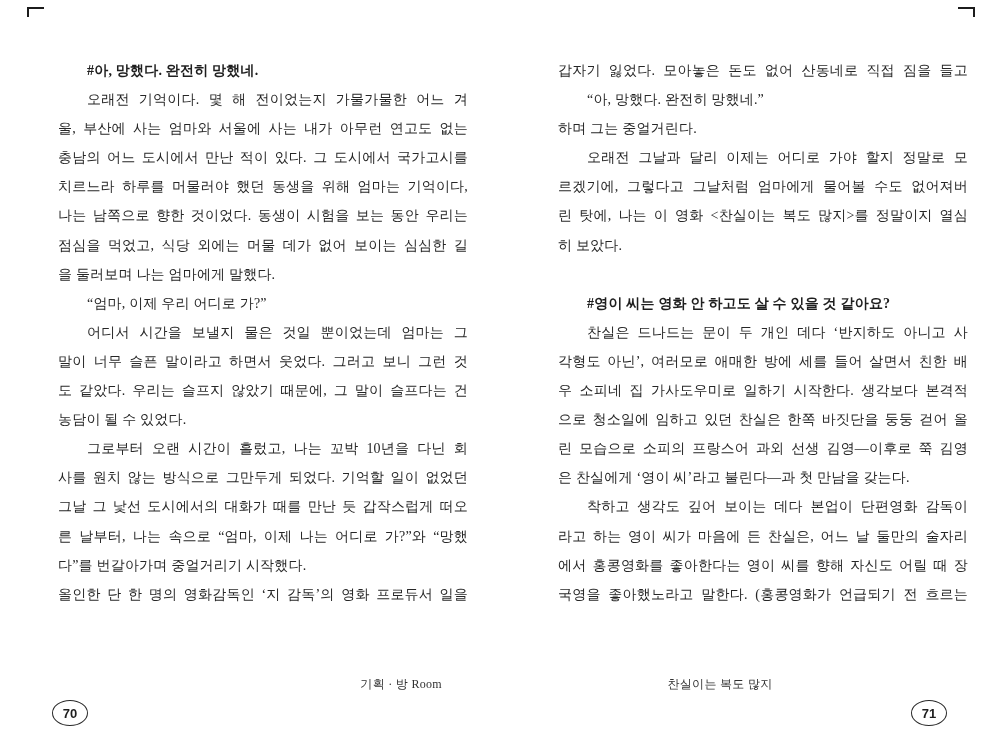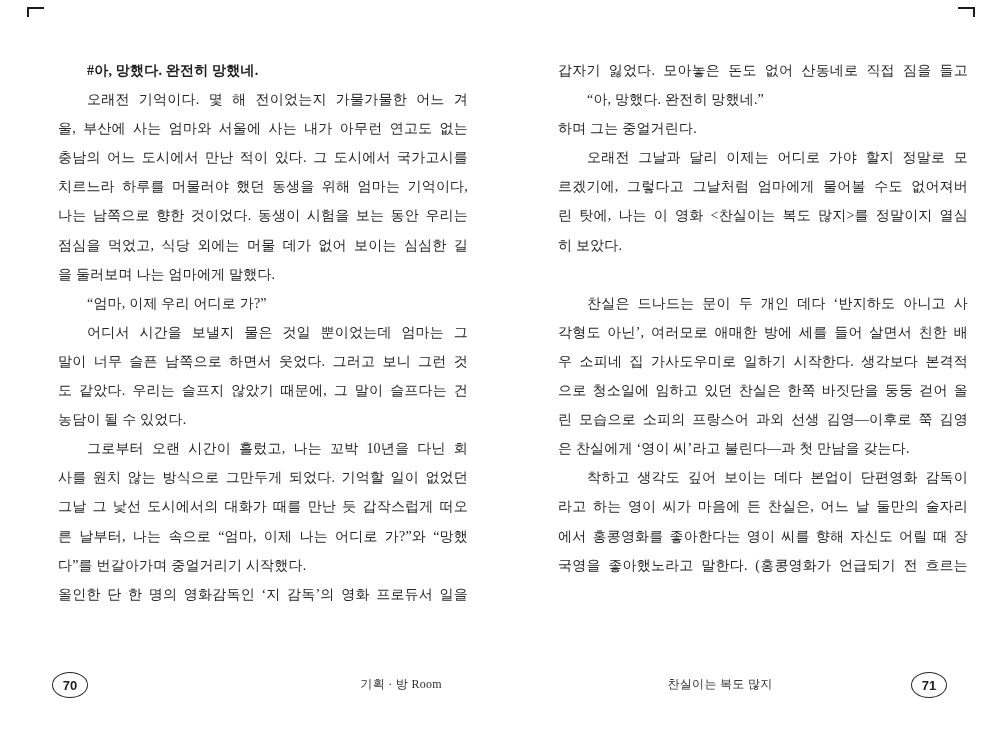--- a/index.html
+++ b/index.html
@@ -56,21 +56,21 @@
     text-align-last: justify;
     white-space: normal;
   }
   .line.end   { text-align-last: left; }
   .line.indent{ text-indent: 29px; }
   .line.bold  { font-weight: bold; color: #1e1e1e; }
   .line.blank { }
   
   .badge {
     position: absolute;
-    top: 672px;
+    top: 700px;
     width: 36px;
     height: 26px;
     border: 1.5px solid #2a2a2a;
     border-radius: 50%;
     display: flex;
     align-items: center;
     justify-content: center;
     font-family: "Liberation Sans", "DejaVu Sans", sans-serif;
     font-weight: bold;
     font-size: 13px;
@@ -111,21 +111,21 @@
         <div class="line bold indent end">#아, 망했다. 완전히 망했네.</div>
         <div class="line indent">오래전 기억이다. 몇 해 전이었는지 가물가물한 어느 겨</div>
         <div class="line">울, 부산에 사는 엄마와 서울에 사는 내가 아무런 연고도 없는</div>
         <div class="line">충남의 어느 도시에서 만난 적이 있다. 그 도시에서 국가고시를</div>
         <div class="line">치르느라 하루를 머물러야 했던 동생을 위해 엄마는 기억이다,</div>
         <div class="line">나는 남쪽으로 향한 것이었다. 동생이 시험을 보는 동안 우리는</div>
         <div class="line">점심을 먹었고, 식당 외에는 머물 데가 없어 보이는 심심한 길</div>
         <div class="line end">을 둘러보며 나는 엄마에게 말했다.</div>
         <div class="line indent end">“엄마, 이제 우리 어디로 가?”</div>
         <div class="line indent">어디서 시간을 보낼지 물은 것일 뿐이었는데 엄마는 그</div>
-        <div class="line">말이 너무 슬픈 남쪽으로 하면서 웃었다. 그러고 보니 그런 것</div>
+        <div class="line">말이 너무 슬픈 말이라고 하면서 웃었다. 그러고 보니 그런 것</div>
         <div class="line">도 같았다. 우리는 슬프지 않았기 때문에, 그 말이 슬프다는 건</div>
         <div class="line end">농담이 될 수 있었다.</div>
         <div class="line indent">그로부터 오랜 시간이 흘렀고, 나는 꼬박 10년을 다닌 회</div>
         <div class="line">사를 원치 않는 방식으로 그만두게 되었다. 기억할 일이 없었던</div>
         <div class="line">그날 그 낯선 도시에서의 대화가 때를 만난 듯 갑작스럽게 떠오</div>
         <div class="line">른 날부터, 나는 속으로 “엄마, 이제 나는 어디로 가?”와 “망했</div>
         <div class="line end">다”를 번갈아가며 중얼거리기 시작했다.</div>
         <div class="line">올인한 단 한 명의 영화감독인 ‘지 감독’의 영화 프로듀서 일을</div>
       </div>
     <div class="badge badge-left">
@@ -137,20 +137,21 @@
   <div class="page page-right">
     <div class="column col-right">
         <div class="line">갑자기 잃었다. 모아놓은 돈도 없어 산동네로 직접 짐을 들고</div>
         <div class="line indent end">“아, 망했다. 완전히 망했네.”</div>
         <div class="line end">하며 그는 중얼거린다.</div>
         <div class="line indent">오래전 그날과 달리 이제는 어디로 가야 할지 정말로 모</div>
         <div class="line">르겠기에, 그렇다고 그날처럼 엄마에게 물어볼 수도 없어져버</div>
         <div class="line">린 탓에, 나는 이 영화 &lt;찬실이는 복도 많지&gt;를 정말이지 열심</div>
         <div class="line end">히 보았다.</div>
         <div class="line blank"></div>
+        <div class="line bold indent end">#영이 씨는 영화 안 하고도 살 수 있을 것 같아요?</div>
         <div class="line indent">찬실은 드나드는 문이 두 개인 데다 ‘반지하도 아니고 사</div>
         <div class="line">각형도 아닌’, 여러모로 애매한 방에 세를 들어 살면서 친한 배</div>
         <div class="line">우 소피네 집 가사도우미로 일하기 시작한다. 생각보다 본격적</div>
         <div class="line">으로 청소일에 임하고 있던 찬실은 한쪽 바짓단을 둥둥 걷어 올</div>
         <div class="line">린 모습으로 소피의 프랑스어 과외 선생 김영—이후로 쭉 김영</div>
         <div class="line end">은 찬실에게 ‘영이 씨’라고 불린다—과 첫 만남을 갖는다.</div>
         <div class="line indent">착하고 생각도 깊어 보이는 데다 본업이 단편영화 감독이</div>
         <div class="line">라고 하는 영이 씨가 마음에 든 찬실은, 어느 날 둘만의 술자리</div>
         <div class="line">에서 홍콩영화를 좋아한다는 영이 씨를 향해 자신도 어릴 때 장</div>
         <div class="line">국영을 좋아했노라고 말한다. (홍콩영화가 언급되기 전 흐르는</div>

